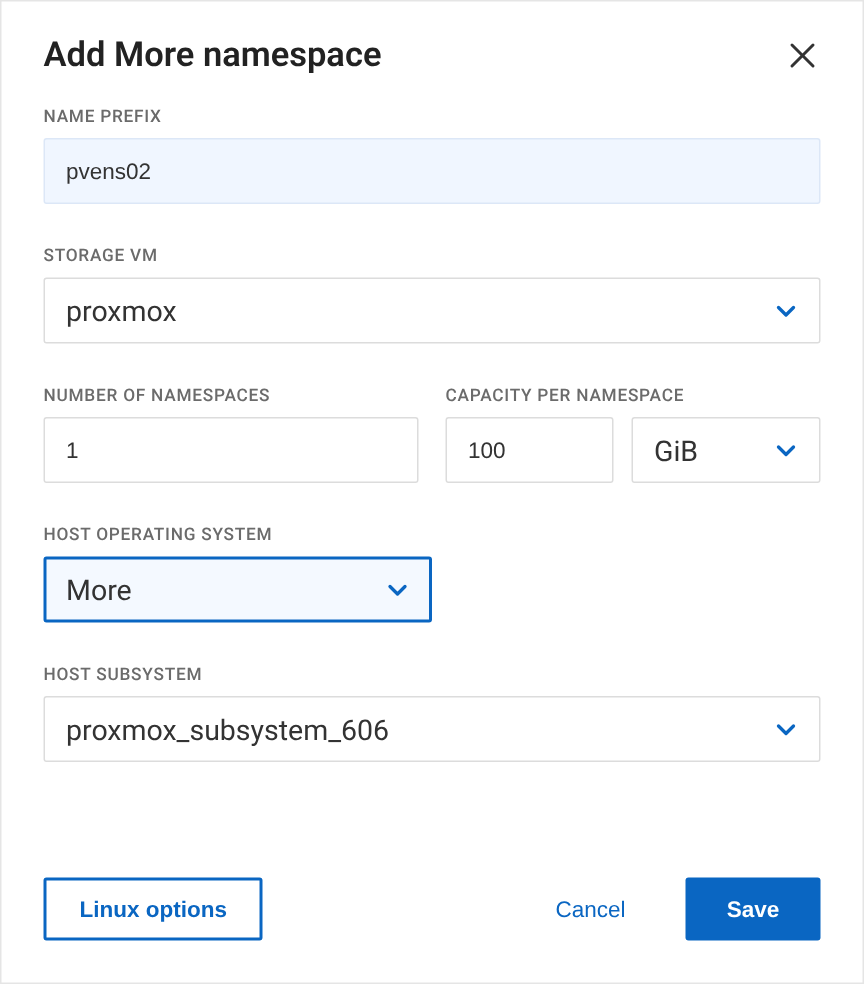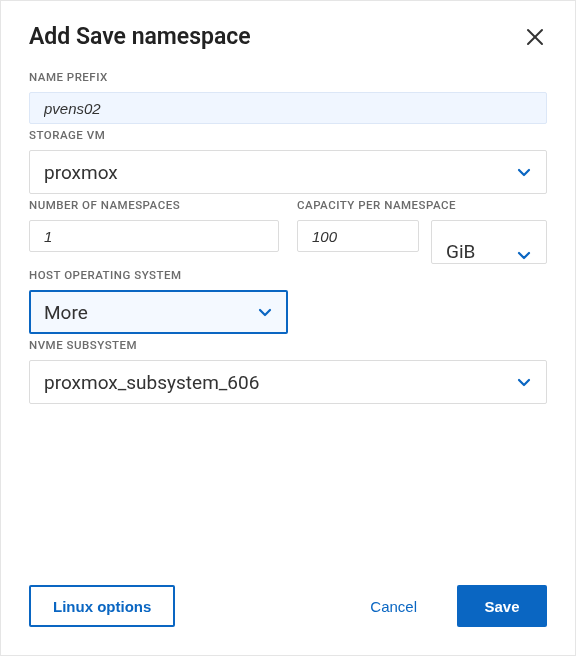--- a/index.html
+++ b/index.html
@@ -35,31 +35,30 @@
     color: #333;
   }
   .close svg { display: block; }
   .label {
     font-size: 11.5px;
     font-weight: 500;
     letter-spacing: 0.5px;
     color: #6b6b6b;
     margin-bottom: 8px;
   }
-  .field-group { margin-bottom: 4px; }
+  .field-group { margin-bottom: 27px; }
   .input-text {
     width: 100%;
-    height: 32px;
+    height: 44px;
     border: 1px solid #dcdcdc;
     border-radius: 2px;
     padding: 0 14px;
     font-size: 15px;
     color: #333;
     background: #fff;
-    font-style: italic;
   }
   .input-text.highlight {
     background: #f0f6ff;
     border-color: #dce7f7;
   }
   .row { display: flex; gap: 18px; }
   .col-half { width: 50%; }
   .select {
     width: 100%;
     height: 44px;
@@ -81,21 +80,21 @@
   }
   .chevron {
     width: 16px;
     height: 16px;
     color: #0a66c2;
     flex-shrink: 0;
   }
   .chevron svg { display: block; }
   .cap-row { display: flex; gap: 12px; }
   .cap-value { flex: 1; }
-  .cap-unit { width: 116px; align-items: flex-end; }
+  .cap-unit { width: 126px; }
   .footer {
     margin-top: auto;
     display: flex;
     align-items: center;
     gap: 18px;
   }
   .spacer { flex: 1; }
   .btn {
     height: 42px;
     padding: 0 22px;
@@ -124,21 +123,21 @@
     color: #fff;
     min-width: 90px;
   }
 </style>
 </head>
 <body>
 
 <div class="dialog">
 
   <div class="header">
-    <div class="title">Add Save namespace</div>
+    <div class="title">Add More namespace</div>
     <div class="close">
       <svg viewBox="0 0 24 24" width="24" height="24" stroke="currentColor" stroke-width="2" fill="none" stroke-linecap="round">
         <line x1="5" y1="5" x2="19" y2="19"></line>
         <line x1="19" y1="5" x2="5" y2="19"></line>
       </svg>
     </div>
   </div>
 
   <div class="field-group">
     <div class="label">NAME PREFIX</div>
@@ -184,21 +183,21 @@
       <span>More</span>
       <span class="chevron">
         <svg viewBox="0 0 16 16" width="16" height="16" stroke="currentColor" stroke-width="2.2" fill="none" stroke-linecap="round" stroke-linejoin="round">
             <polyline points="3 6 8 11 13 6"></polyline>
           </svg>
       </span>
     </div>
   </div>
 
   <div class="field-group">
-    <div class="label">NVME SUBSYSTEM</div>
+    <div class="label">HOST SUBSYSTEM</div>
     <div class="select">
       <span>proxmox_subsystem_606</span>
       <span class="chevron">
         <svg viewBox="0 0 16 16" width="16" height="16" stroke="currentColor" stroke-width="2.2" fill="none" stroke-linecap="round" stroke-linejoin="round">
             <polyline points="3 6 8 11 13 6"></polyline>
           </svg>
       </span>
     </div>
   </div>
 

